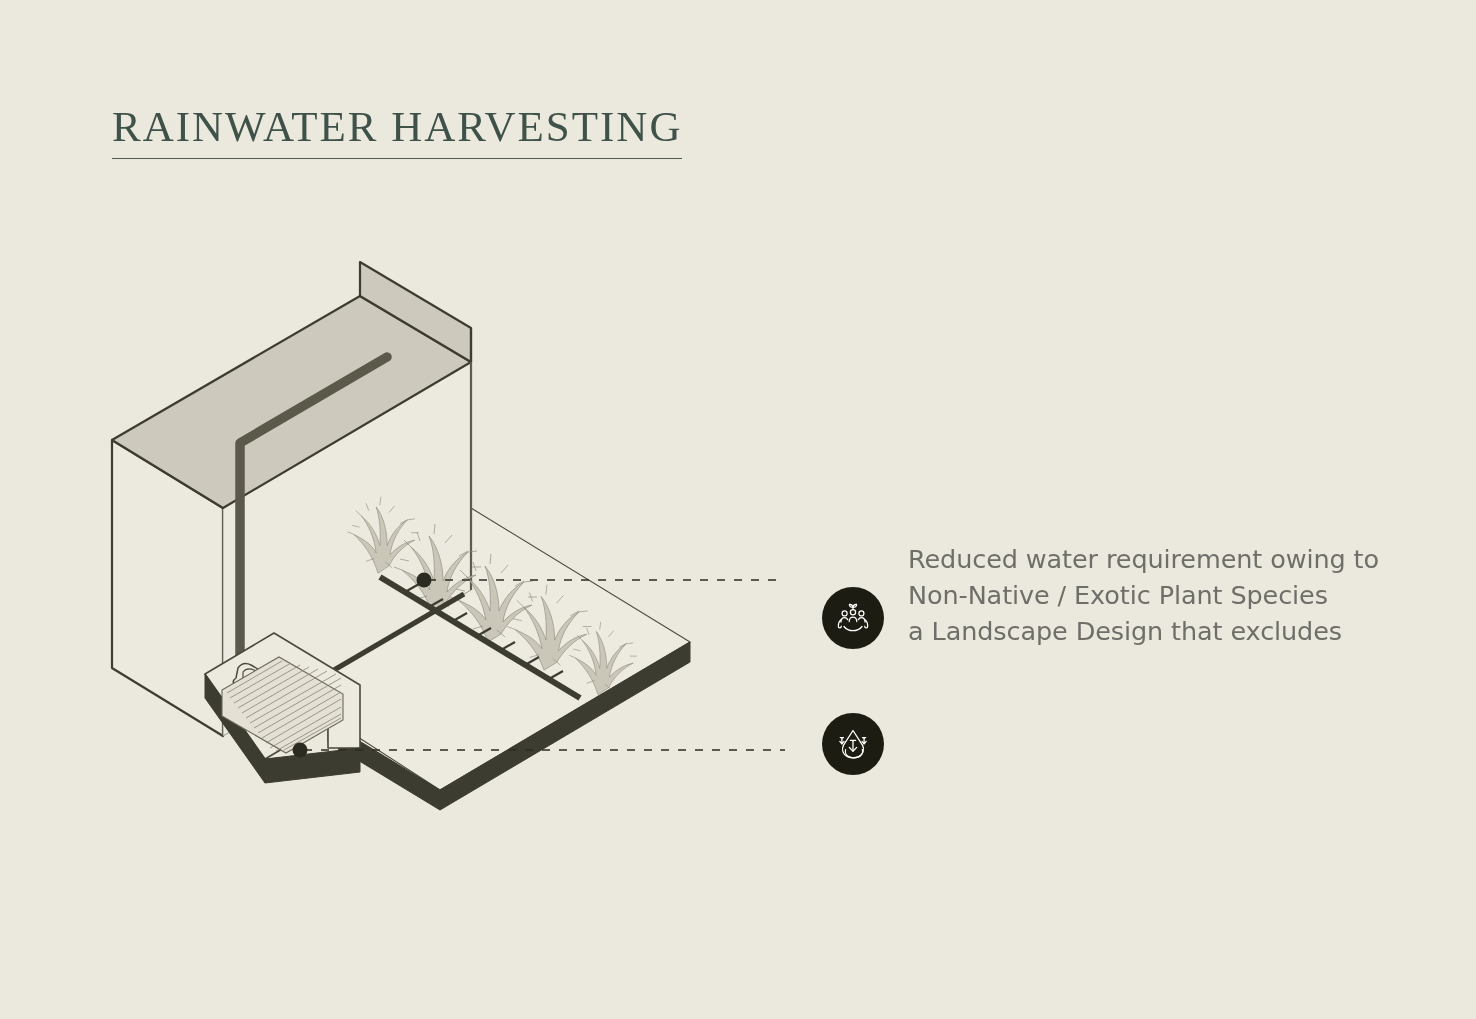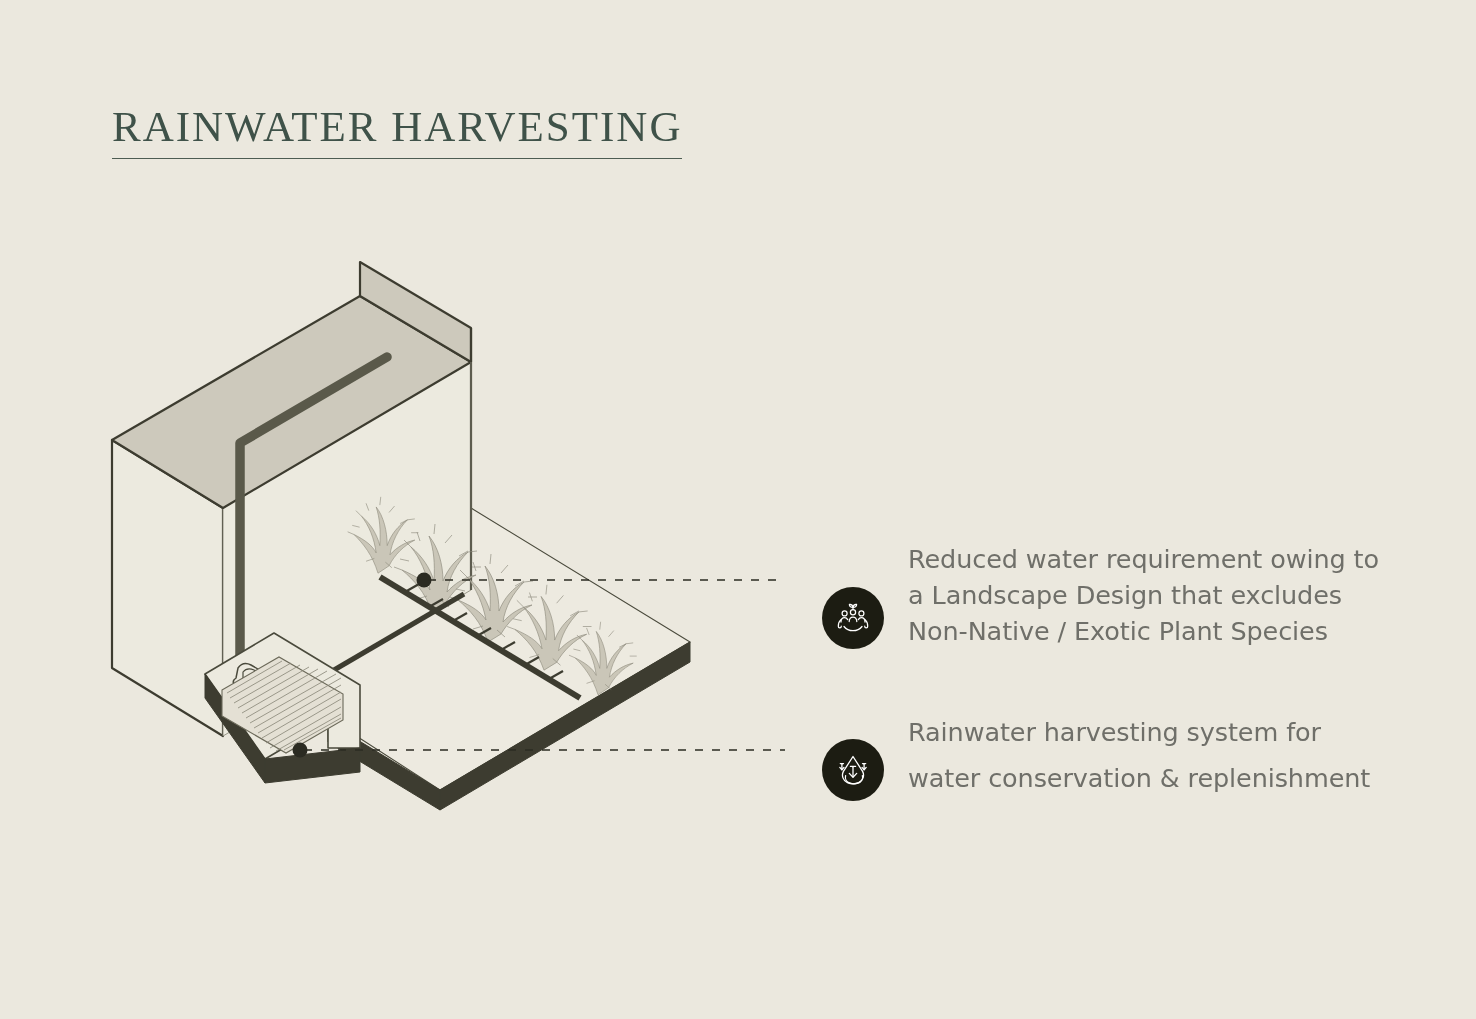--- a/index.html
+++ b/index.html
@@ -245,22 +245,22 @@
         <circle cx="26.4" cy="13.4" r="2.5"></circle>
         <path d="M30 22 c0 -2.5 -1.6 -4.3 -3.6 -4.3 c-1.3 0 -2.4 0.7 -3.1 1.9"></path>
 
         <path d="M6.2 19.6 c-1.9 1.6 -2.9 4 -2.9 6.6 c0 0.9 0.7 1.6 1.5 1.6 c0.8 0 1.5 -0.7 1.5 -1.6"></path>
         <path d="M29.8 19.6 c1.9 1.6 2.9 4 2.9 6.6 c0 0.9 -0.7 1.6 -1.5 1.6 c-0.8 0 -1.5 -0.7 -1.5 -1.6"></path>
         <path d="M9 26.5 c2 2.6 5.2 4.2 9 4.2 c3.8 0 7 -1.6 9 -4.2"></path>
       </svg>
     </div>
     <div class="callout-text">
       <div>Reduced water requirement owing to</div>
+      <div>Non-Native / Exotic Plant Species</div>
       <div>a Landscape Design that excludes</div>
-      <div>Non-Native / Exotic Plant Species</div>
     </div>
   </div>
 
   <div class="callout callout-2">
     <div class="badge">
       <svg width="36" height="36" viewBox="0 0 36 36" fill="none" stroke="#ffffff" stroke-width="1.3" stroke-linecap="round" stroke-linejoin="round">
 
         <path d="M18 4.5 L27.6 19.4 C29.8 23.6 27.9 28.8 23.6 30.6 C20.1 32.1 15.9 32.1 12.4 30.6 C8.1 28.8 6.2 23.6 8.4 19.4 Z"></path>
 
         <path d="M10.6 23.6 c-0.9 3.2 1 6.4 4.4 7.6 c2.4 0.9 5.6 0.9 8 0 c3.4 -1.2 5.3 -4.4 4.4 -7.6"></path>
@@ -271,19 +271,15 @@
 
         <path d="M6.9 12.3 v5.4"></path>
         <path d="M4.8 15.4 L6.9 17.8 L9 15.4"></path>
         <path d="M5.3 11.6 h3.2"></path>
 
         <path d="M29.1 12.3 v5.4"></path>
         <path d="M27 15.4 L29.1 17.8 L31.2 15.4"></path>
         <path d="M27.5 11.6 h3.2"></path>
       </svg>
     </div>
-    <div class="callout-text">
-      <div>Rainwater harvesting system for</div>
-      <div>water conservation &amp; replenishment</div>
-    </div>
   </div>
 
 </div>
 
 </body></html>

